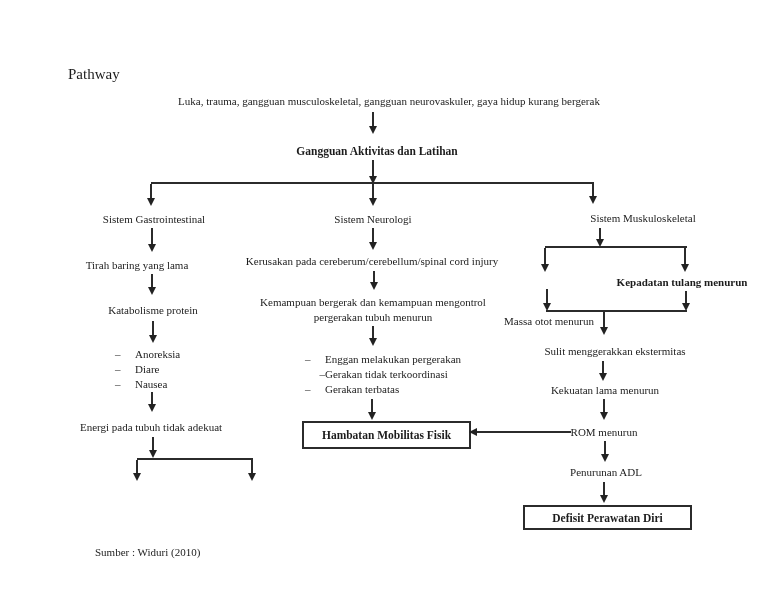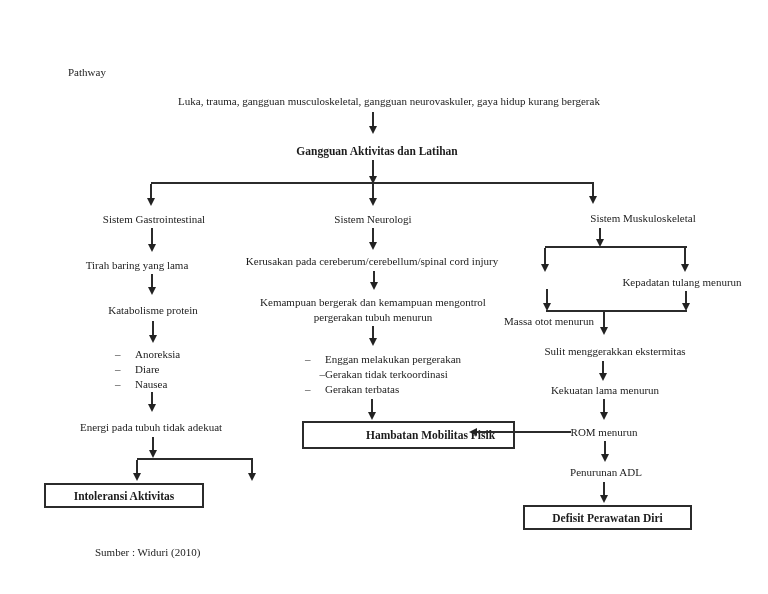--- a/index.html
+++ b/index.html
@@ -23,21 +23,21 @@
     display:flex; align-items:center; justify-content:center;
     font-weight:bold; font-size:11.5px; }
   .lrow { position:absolute; font-size:11px; white-space:nowrap; }
   .dash { display:inline-block; width:20px; }
 </style>
 </head>
 <body>
 
 <div class="page">
 
-  <div class="lbl-l" style="left:68px; top:66px; font-size:11px;">Pathway</div>
+  <div class="lbl-l" style="left:68px; top:66px; font-size:15px;">Pathway</div>
   <div class="lbl-l" style="left:95px; top:546px;">Sumber : Widuri (2010)</div>
 
   <div class="lbl" style="left:389px; top:95px;">Luka, trauma, gangguan musculoskeletal, gangguan neurovaskuler, gaya hidup kurang bergerak</div>
   <div class="lbl bold" style="left:377px; top:145px; font-size:11.5px;">Gangguan Aktivitas dan Latihan</div>
 
   <div class="vline" style="left:372px; top:112px; height:15px;"></div>
   <div class="ah-d" style="left:373px; top:126px;"></div>
 
   <div class="vline" style="left:372px; top:160px; height:16px;"></div>
   <div class="ah-d" style="left:373px; top:176px;"></div>
@@ -79,23 +79,20 @@
   <div class="lbl" style="left:151px; top:421px;">Energi pada tubuh tidak adekuat</div>
 
   <div class="vline" style="left:152px; top:437px; height:14px;"></div>
   <div class="ah-d" style="left:153px; top:450px;"></div>
   <div class="hline" style="left:137px; top:458px; width:116px;"></div>
   <div class="vline" style="left:136px; top:460px; height:14px;"></div>
   <div class="ah-d" style="left:137px; top:473px;"></div>
   <div class="vline" style="left:251px; top:460px; height:14px;"></div>
   <div class="ah-d" style="left:252px; top:473px;"></div>
 
-  <div class="nbox" style="left:44px; top:483px; width:156px; height:21px;">
-    <span>Intoleransi Aktivitas</span>
-  </div>
 
   <div class="vline" style="left:372px; top:228px; height:15px;"></div>
   <div class="ah-d" style="left:373px; top:242px;"></div>
   <div class="lbl" style="left:372px; top:255px;">Kerusakan pada cereberum/cerebellum/spinal cord injury</div>
 
   <div class="vline" style="left:373px; top:271px; height:12px;"></div>
   <div class="ah-d" style="left:374px; top:282px;"></div>
   <div class="wrap" style="left:257px; top:295px; width:232px;">Kemampuan bergerak dan kemampuan mengontrol pergerakan tubuh menurun</div>
 
   <div class="vline" style="left:372px; top:326px; height:13px;"></div>
@@ -107,37 +104,37 @@
   <div class="lrow" style="left:305px; top:368px;text-align:right;">
     <span class="dash">–</span><span>Gerakan tidak terkoordinasi</span>
   </div>
   <div class="lrow" style="left:305px; top:383px;">
     <span class="dash">–</span><span>Gerakan terbatas</span>
   </div>
 
   <div class="vline" style="left:371px; top:399px; height:14px;"></div>
   <div class="ah-d" style="left:372px; top:412px;"></div>
 
-  <div class="nbox" style="left:302px; top:421px; width:165px; height:24px;padding-left:44px;">
+  <div class="nbox" style="left:302px; top:421px; width:165px; height:24px;">
     <span>Hambatan Mobilitas Fisik</span>
   </div>
 
   <div class="ah-l" style="left:469px; top:428px;"></div>
   <div class="hline" style="left:477px; top:431px; width:94px;"></div>
 
   <div class="vline" style="left:599px; top:228px; height:11px;"></div>
   <div class="ah-d" style="left:600px; top:239px;"></div>
   <div class="hline" style="left:545px; top:246px; width:142px;"></div>
   <div class="vline" style="left:544px; top:248px; height:17px;"></div>
   <div class="ah-d" style="left:545px; top:264px;"></div>
   <div class="vline" style="left:684px; top:248px; height:17px;"></div>
   <div class="ah-d" style="left:685px; top:264px;"></div>
 
   <div class="lbl" style="left:549px; top:274px;margin-top:41px;">Massa otot menurun</div>
-  <div class="lbl" style="left:682px; top:276px;">Kepadatan tulang menurun</div>
+  <div class="lbl" style="left:682px; top:276px;font-weight:bold;">Kepadatan tulang menurun</div>
 
   <div class="vline" style="left:546px; top:289px; height:15px;"></div>
   <div class="ah-d" style="left:547px; top:303px;"></div>
   <div class="vline" style="left:685px; top:291px; height:13px;"></div>
   <div class="ah-d" style="left:686px; top:303px;"></div>
   <div class="hline" style="left:546px; top:310px; width:141px;"></div>
 
   <div class="vline" style="left:603px; top:312px; height:16px;"></div>
   <div class="ah-d" style="left:604px; top:327px;"></div>
   <div class="lbl" style="left:615px; top:345px;">Sulit menggerakkan ekstermitas</div>

